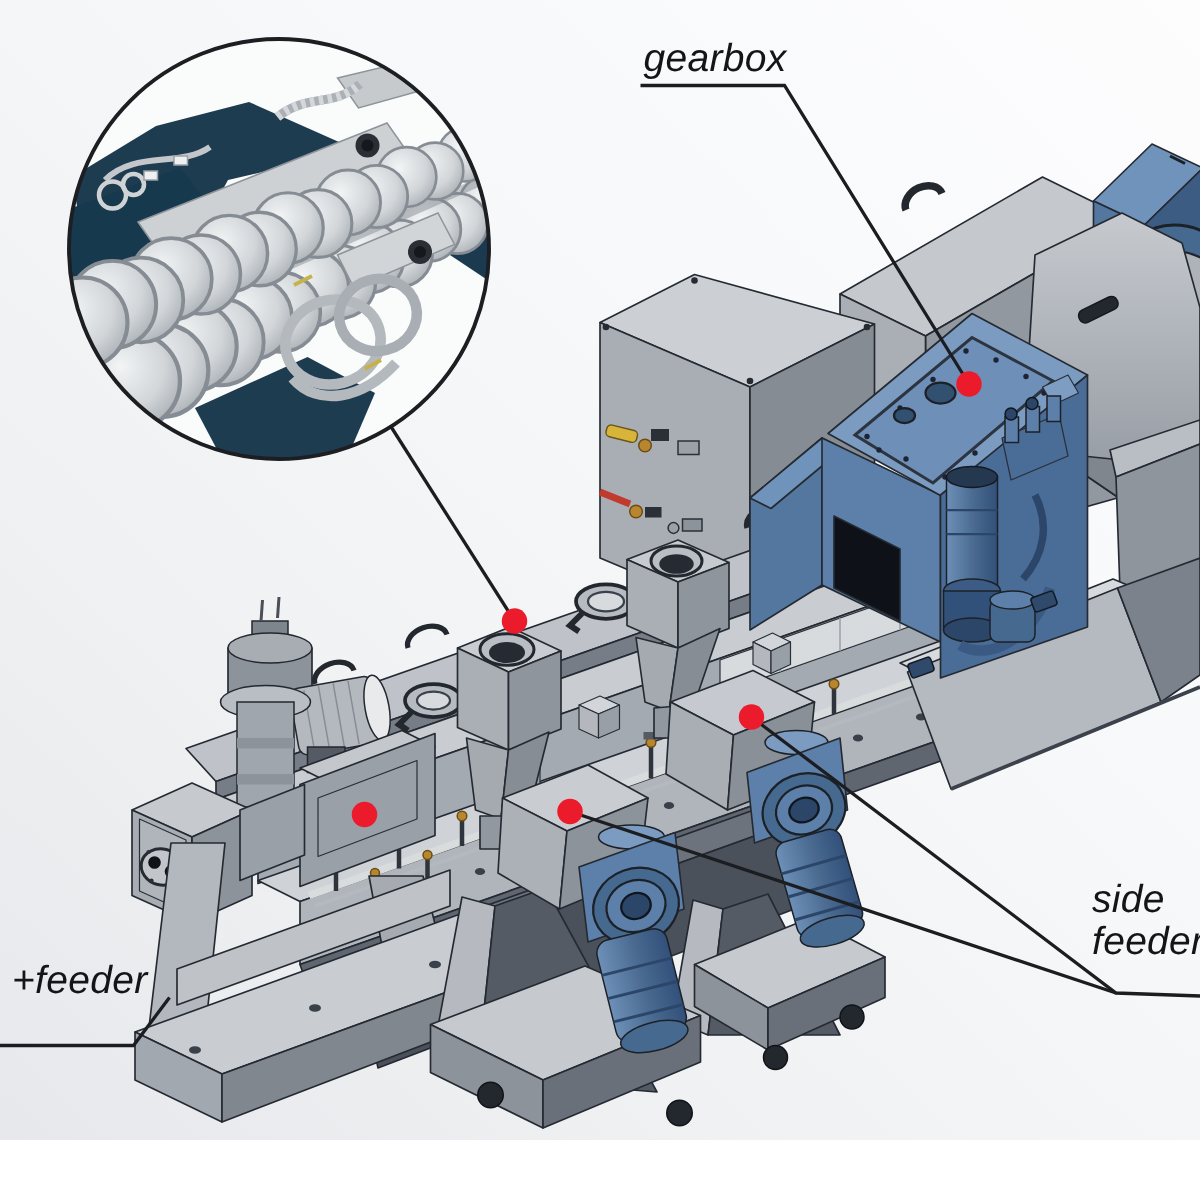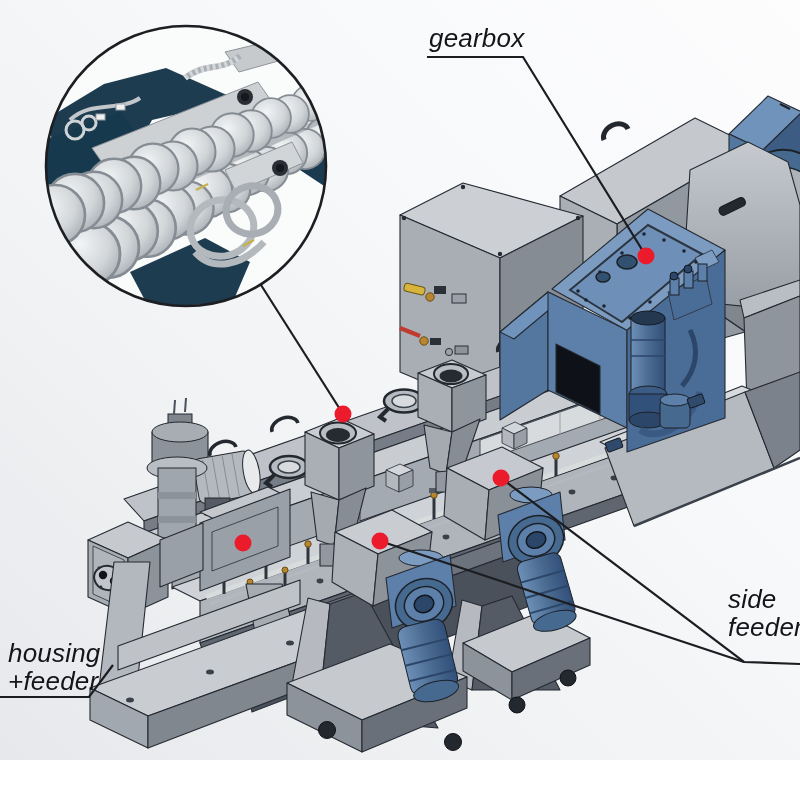--- a/index.html
+++ b/index.html
@@ -487,17 +487,16 @@
 <div id="label-gearbox" class="callout-label">
   <span>gearbox</span>
 </div>
 
 <div id="label-side-feeder" class="callout-label">
   <span>side</span>
   <span>feeder</span>
 </div>
 
 <div id="label-housing-screw" class="callout-label">
-  <span>housing</span>
   <span>+feeder</span>
 </div>
 
 </div>
 
 </body></html>

